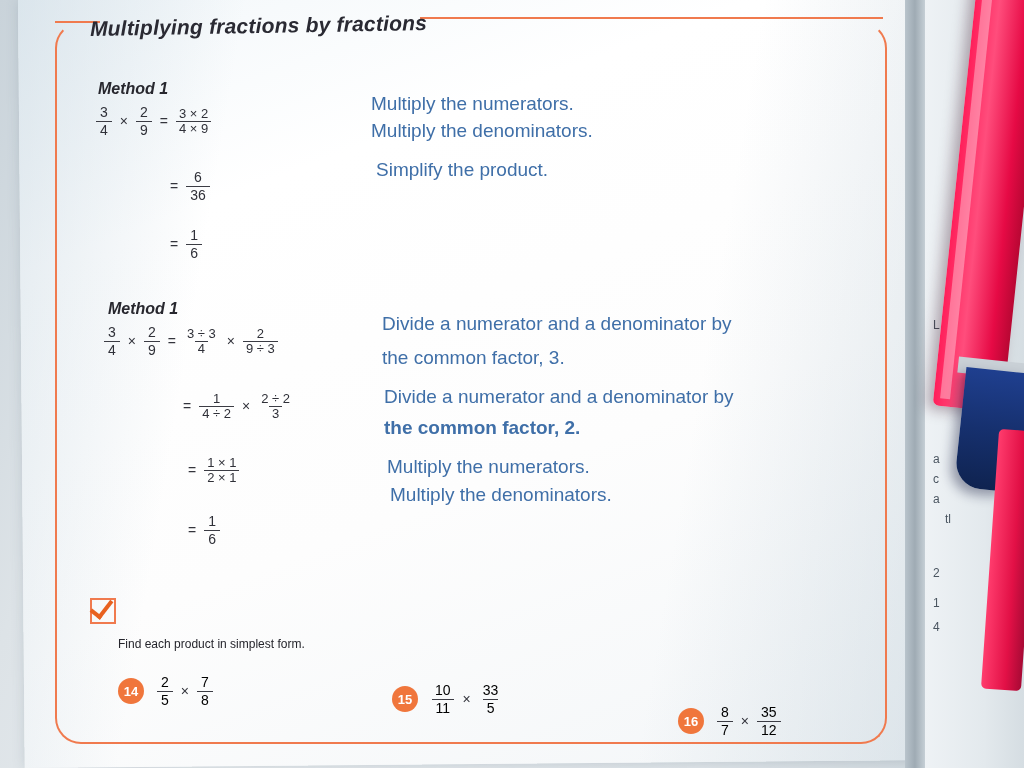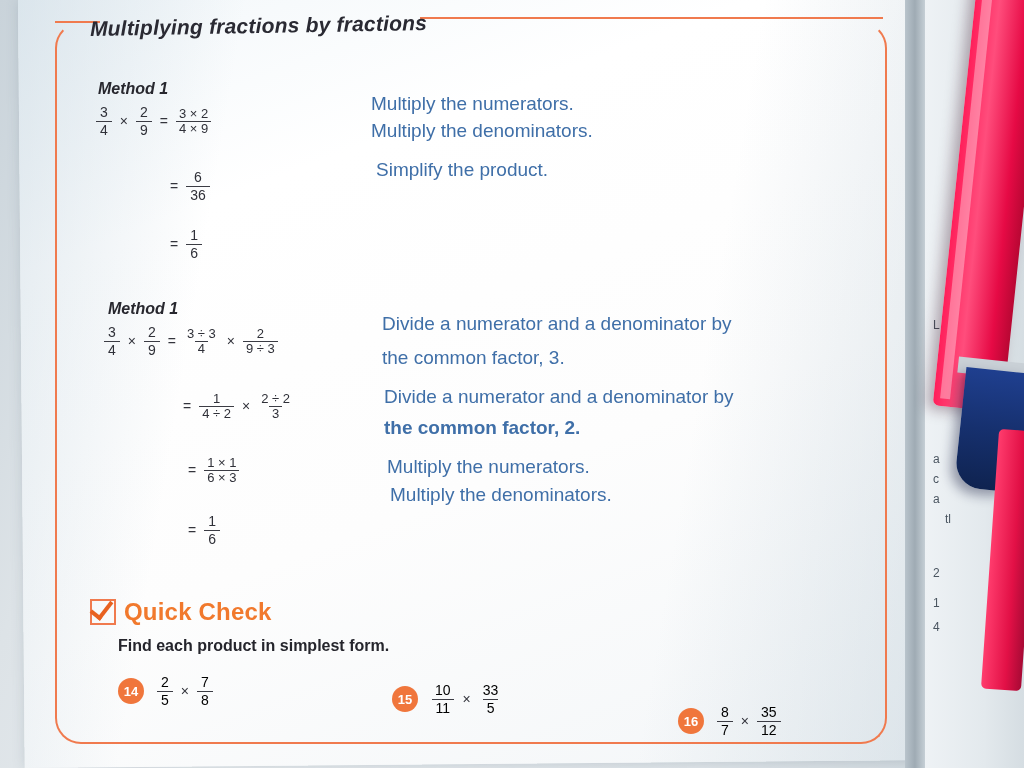--- a/index.html
+++ b/index.html
@@ -171,22 +171,22 @@
   .qc-title {
     font-size: 24px;
     font-weight: bold;
     color: #f1792d;
     letter-spacing: 0.2px;
   }
   .qc-sub {
     position: absolute;
     left: 118px;
     top: 637px;
-    font-size: 16px;
-    font-weight: bold;
+    font-size: 12px;
+    font-weight: normal;
     color: #25252c;
   }
 
   .problem {
     position: absolute;
     display: flex;
     align-items: center;
   }
   .pnum {
     width: 26px;
@@ -359,42 +359,41 @@
     <span class="frac wide">
       <span class="num">2 ÷ 2</span>
       <span class="den">3</span>
     </span>
   </div>
 
   <div class="mathrow" style="left:181px; top:456px;">
     <span class="op">=</span>
     <span class="frac wide">
       <span class="num">1 × 1</span>
-      <span class="den">6 × 3</span>
+      <span class="den">2 × 1</span>
     </span>
   </div>
 
   <div class="mathrow" style="left:181px; top:514px;">
     <span class="op">=</span>
     <span class="frac">
       <span class="num">1</span>
       <span class="den">6</span>
     </span>
   </div>
 
   <div class="note" style="left:358px; top:311px;">Divide a numerator and a denominator by</div>
   <div class="note" style="left:358px; top:345px;text-align:right;">the common factor, 3.</div>
   <div class="note" style="left:360px; top:384px;">Divide a numerator and a denominator by</div>
   <div class="note" style="left:360px; top:415px;font-weight:bold;">the common factor, 2.</div>
   <div class="note" style="left:363px; top:454px;">Multiply the numerators.</div>
   <div class="note" style="left:366px; top:482px;">Multiply the denominators.</div>
 
   <div class="qc-wrap">
     <span class="qc-check"></span>
-    <span class="qc-title">Quick Check</span>
   </div>
   <div class="qc-sub">Find each product in simplest form.</div>
 
   <div class="problem" style="left:118px; top:675px;">
     <span class="pnum">14</span>
     <span class="frac">
       <span class="num">2</span>
       <span class="den">5</span>
     </span>
     <span class="op">×</span>

